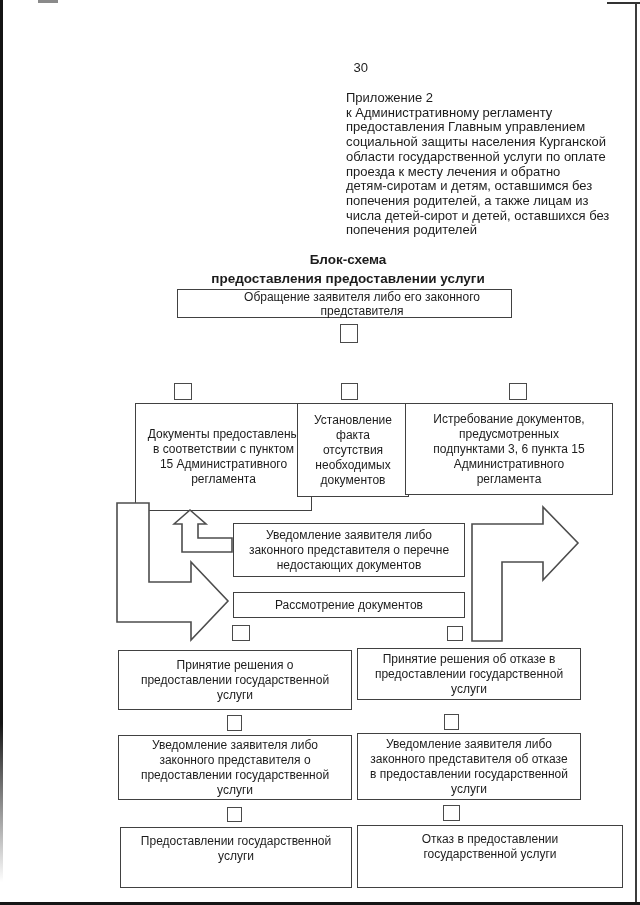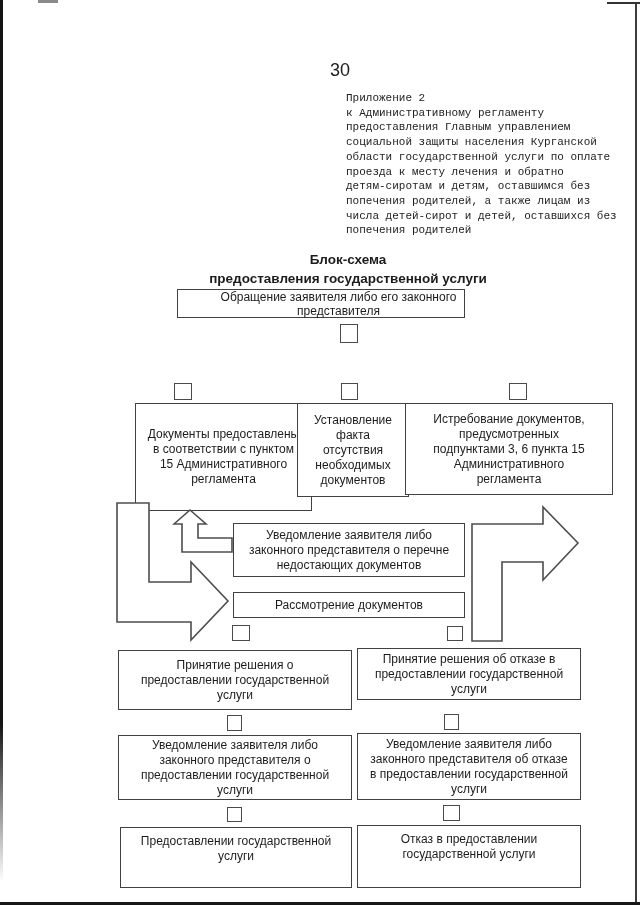--- a/index.html
+++ b/index.html
@@ -15,27 +15,27 @@
   
   .edge { position: absolute; }
   .edge-left   { left: 0; top: 0; width: 3px; height: 882px;
                  background: linear-gradient(#141414 82%, rgba(20,20,20,0)); }
   .edge-right  { left: 635px; top: 2px; width: 2px; height: 901px; background: #3c3c3c; }
   .edge-bottom { left: 0; top: 902px; width: 640px; height: 3px; background: #161616; }
   .edge-top-right { left: 607px; top: 2px; width: 33px; height: 2px; background: #333; }
   .edge-smudge { left: 38px; top: 0; width: 20px; height: 3px; background: #8a8a8a; }
 
   .page-number {
-    position: absolute; left: 330px; top: 60px; width: 30px;
-    font-size: 18px; text-align: left;
+    position: absolute; left: 338px; top: 60px; width: 30px;
+    font-size: 13px; text-align: right;
   }
   .appendix {
     position: absolute; left: 346px; top: 91px; width: 272px;
-    font-size: 11px; line-height: 14.7px;
-    white-space: pre-line; text-align: left; font-family: Liberation Mono, monospace;
+    font-size: 13px; line-height: 14.7px;
+    white-space: pre-line; text-align: left;
   }
   .chart-title {
     position: absolute; left: 118px; top: 251px; width: 460px;
     font-size: 13.5px; font-weight: bold; line-height: 18.5px;
     text-align: center; white-space: pre-line;
   }
 
   .box {
     position: absolute;
     box-sizing: border-box;
@@ -78,23 +78,23 @@
 к Административному регламенту
 предоставления Главным управлением
 социальной защиты населения Курганской
 области государственной услуги по оплате
 проезда к месту лечения и обратно
 детям-сиротам и детям, оставшимся без
 попечения родителей, а также лицам из
 числа детей-сирот и детей, оставшихся без
 попечения родителей</div>
   <div class="chart-title">Блок-схема
-предоставления государственной услуги</div>
+предоставления предоставлении услуги</div>
 
-  <div class="box tight" style="left:177px; top:289px; width:288px; height:29px;padding-left:37px;">Обращение заявителя либо его законного
+  <div class="box tight" style="left:177px; top:289px; width:335px; height:29px;padding-left:37px;">Обращение заявителя либо его законного
 представителя</div>
   <div class="sq" style="left:340px; top:324px; width:18px; height:19px;"></div>
 
   <div class="sq" style="left:174px; top:383px; width:18px; height:17px;"></div>
   <div class="sq" style="left:341px; top:383px; width:17px; height:17px;"></div>
   <div class="sq" style="left:509px; top:383px; width:18px; height:17px;"></div>
 
   <div class="box" style="left:135px; top:403px; width:177px; height:108px;">Документы предоставлены
 в соответствии с пунктом
 15 Административного
@@ -142,16 +142,16 @@
 услуги</div>
   <div class="box" style="left:357px; top:733px; width:224px; height:67px;">Уведомление заявителя либо
 законного представителя об отказе
 в предоставлении государственной
 услуги</div>
   <div class="sq" style="left:227px; top:807px; width:15px; height:15px;"></div>
   <div class="sq" style="left:443px; top:805px; width:17px; height:16px;"></div>
 
   <div class="box top-align" style="left:120px; top:827px; width:232px; height:61px;">Предоставлении государственной
 услуги</div>
-  <div class="box top-align" style="left:357px; top:825px; width:224px; height:63px;">Отказ в предоставлении
+  <div class="box top-align" style="left:357px; top:825px; width:266px; height:63px;">Отказ в предоставлении
 государственной услуги</div>
 
 </div>
 
 </body></html>

